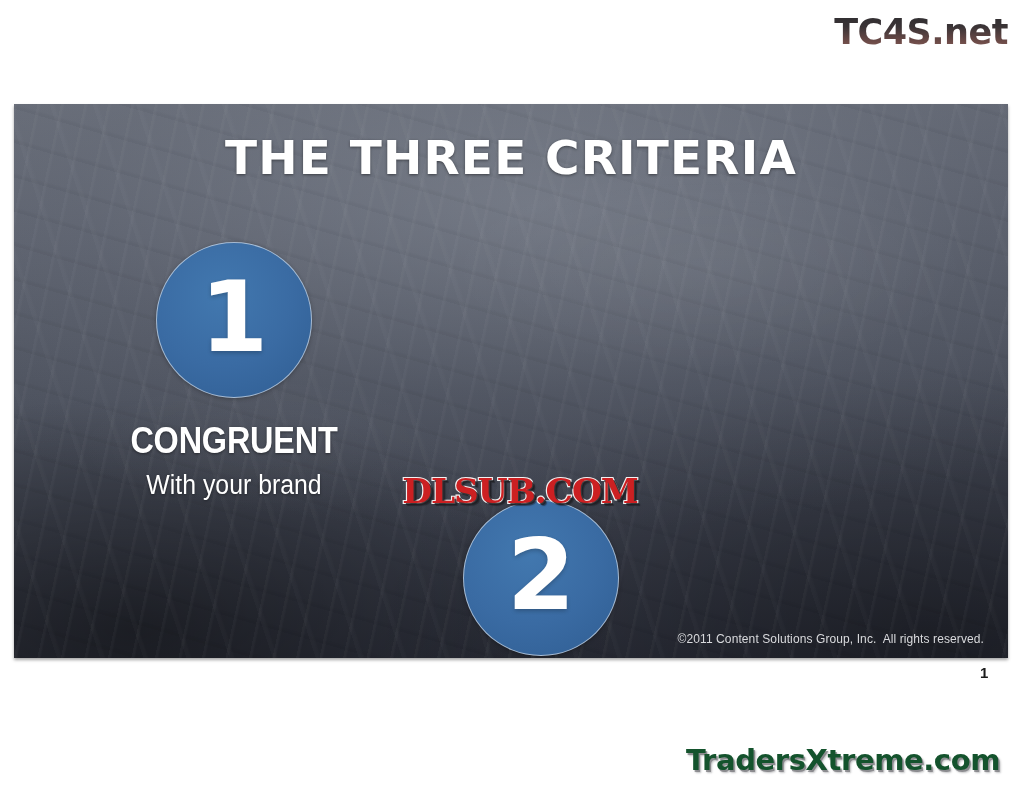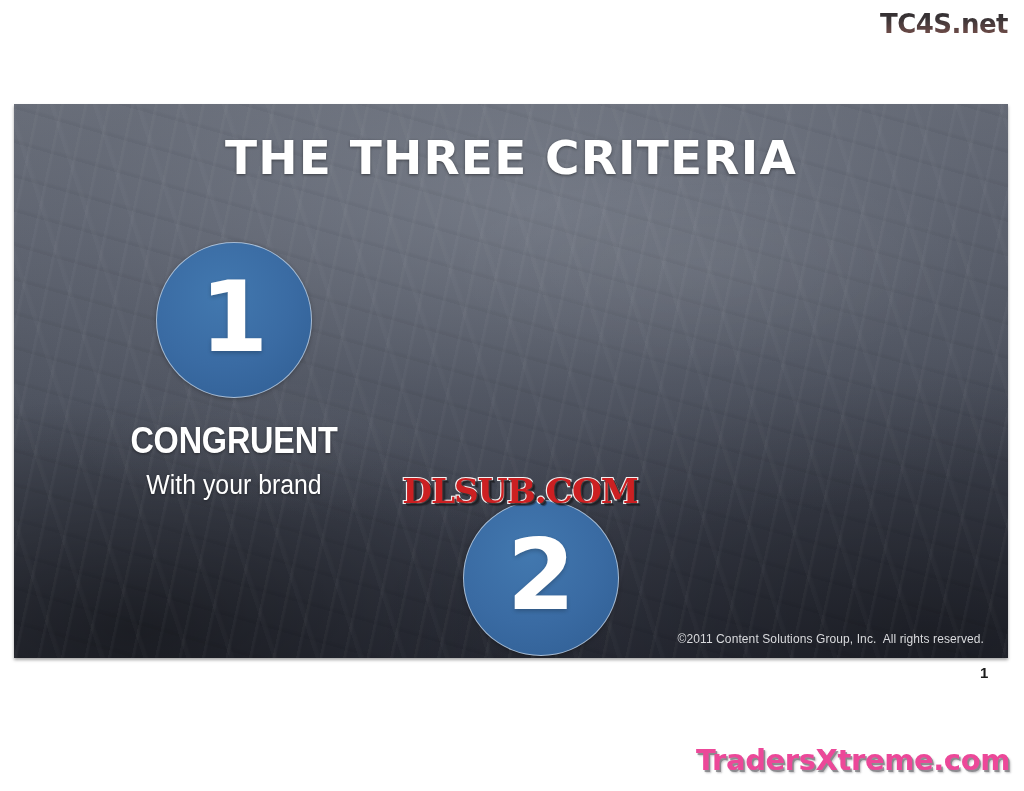--- a/index.html
+++ b/index.html
@@ -11,25 +11,25 @@
     width: 1024px;
     height: 791px;
     position: relative;
     overflow: hidden;
     font-family: "Liberation Sans", sans-serif;
   }
 
   
   #tc4s-logo {
     position: absolute;
-    top: 2px;
+    top: 10px;
     right: 16px;
     font-family: "DejaVu Sans", sans-serif;
     font-weight: 700;
-    font-size: 26px;
+    font-size: 35px;
     letter-spacing: -0.5px;
     line-height: 44px;
     background: linear-gradient(180deg, #2b2b2e 0%, #3a3436 38%, #6d4b48 72%, #8d6a64 100%);
     -webkit-background-clip: text;
     background-clip: text;
     color: transparent;
     -webkit-text-fill-color: transparent;
     text-shadow: none;
     white-space: nowrap;
   }
@@ -177,27 +177,27 @@
     top: 664px;
     color: #1b1b1b;
     font-family: "Liberation Sans", sans-serif;
     font-weight: 700;
     font-size: 15px;
   }
 
   
   #tradersxtreme-logo {
     position: absolute;
-    right: 14px;
+    right: 24px;
     bottom: 14px;
     font-family: "DejaVu Sans", sans-serif;
     font-weight: 700;
     font-size: 29px;
     letter-spacing: -0.4px;
-    color: #ec4899;
+    color: #14532d;
     -webkit-text-stroke: 1.1px #ffffff;
     paint-order: stroke fill;
     text-shadow:
       1.5px 1.5px 0 rgba(90,90,95,0.55),
       2.5px 2.5px 2px rgba(60,60,65,0.30);
     white-space: nowrap;
   }
 </style>
 </head>
 <body>

